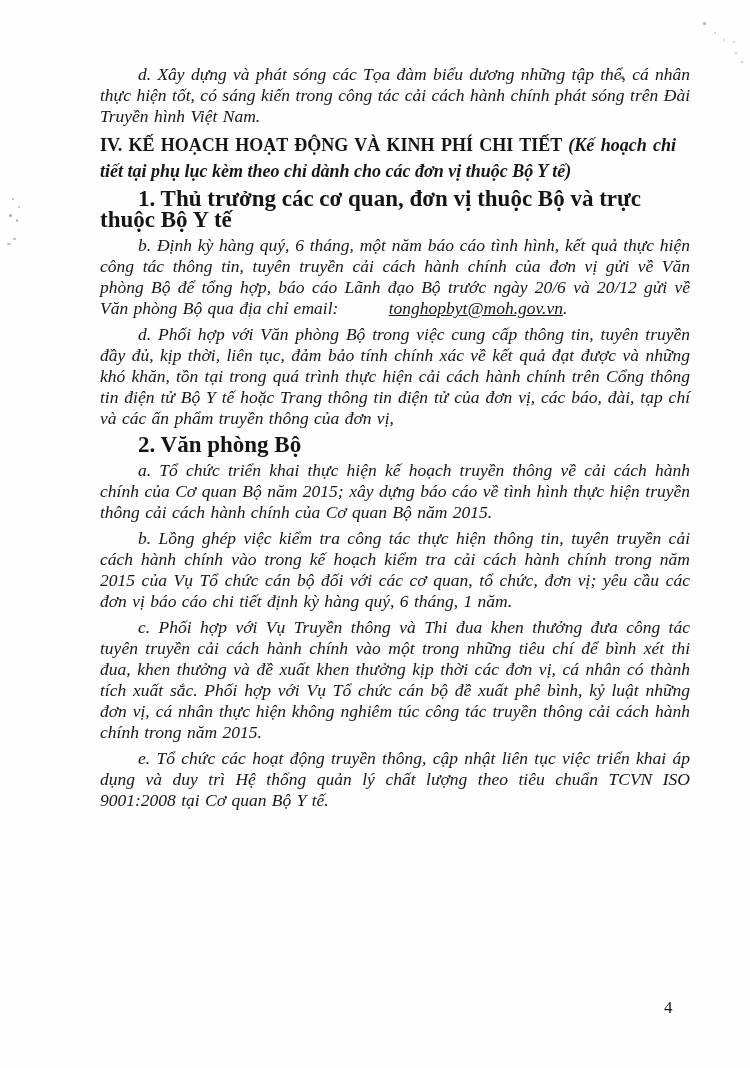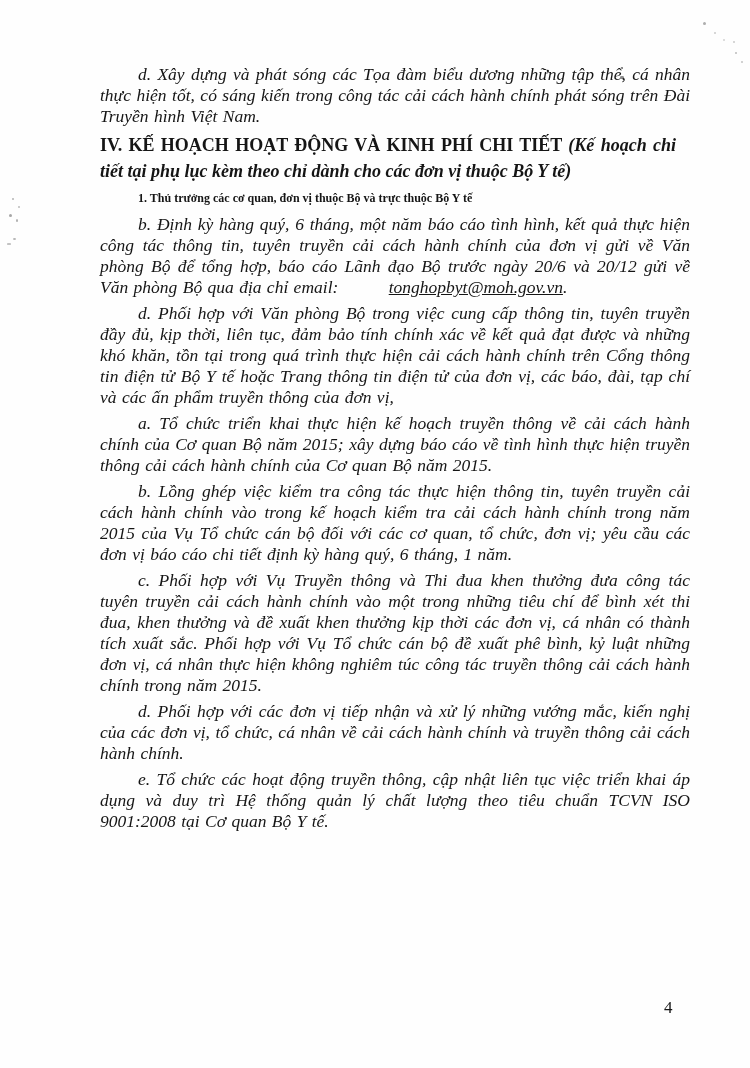--- a/index.html
+++ b/index.html
@@ -37,21 +37,21 @@
     font-weight: bold;
     text-align: justify;
     text-indent: 0;
     margin: 3px 14px 4px 0;
   }
   .heading .italic {
     font-style: italic;
     font-weight: bold;
   }
   .subheading {
-    font-size: 12px;
+    font-size: 23px;
     line-height: 21px;
     font-weight: bold;
     text-indent: 38px;
     text-align: left;
     margin: 3px 0 5px 0;
   }
   .underline {
     text-decoration: underline;
     margin-left: 45px;
   }
@@ -110,28 +110,28 @@
     <p class="heading"><span>IV. KẾ HOẠCH HOẠT ĐỘNG VÀ KINH PHÍ CHI TIẾT </span><span class="italic">(Kế hoạch chi tiết tại phụ lục kèm theo chỉ dành cho các đơn vị thuộc Bộ Y tế)</span></p>
 
 
     <p class="subheading">1. Thủ trưởng các cơ quan, đơn vị thuộc Bộ và trực thuộc Bộ Y tế</p>
 
 
     <p class="para"><span>b. Định kỳ hàng quý, 6 tháng, một năm báo cáo tình hình, kết quả thực hiện công tác thông tin, tuyên truyền cải cách hành chính của đơn vị gửi về Văn phòng Bộ để tổng hợp, báo cáo Lãnh đạo Bộ trước ngày 20/6 và 20/12 gửi về Văn phòng Bộ qua địa chỉ email: </span><span class="underline">tonghopbyt@moh.gov.vn</span><span>.</span></p>
 
     <p class="para">d. Phối hợp với Văn phòng Bộ trong việc cung cấp thông tin, tuyên truyền đầy đủ, kịp thời, liên tục, đảm bảo tính chính xác về kết quả đạt được và những khó khăn, tồn tại trong quá trình thực hiện cải cách hành chính trên Cổng thông tin điện tử Bộ Y tế hoặc Trang thông tin điện tử của đơn vị, các báo, đài, tạp chí và các ấn phẩm truyền thông của đơn vị,</p>
 
+    <p class="subheading">2. Văn phòng Bộ</p>
 
     <p class="para">a. Tổ chức triển khai thực hiện kế hoạch truyền thông về cải cách hành chính của Cơ quan Bộ năm 2015; xây dựng báo cáo về tình hình thực hiện truyền thông cải cách hành chính của Cơ quan Bộ năm 2015.</p>
 
     <p class="para">b. Lồng ghép việc kiểm tra công tác thực hiện thông tin, tuyên truyền cải cách hành chính vào trong kế hoạch kiểm tra cải cách hành chính trong năm 2015 của Vụ Tổ chức cán bộ đối với các cơ quan, tổ chức, đơn vị; yêu cầu các đơn vị báo cáo chi tiết định kỳ hàng quý, 6 tháng, 1 năm.</p>
 
     <p class="para">c. Phối hợp với Vụ Truyền thông và Thi đua khen thưởng đưa công tác tuyên truyền cải cách hành chính vào một trong những tiêu chí để bình xét thi đua, khen thưởng và đề xuất khen thưởng kịp thời các đơn vị, cá nhân có thành tích xuất sắc. Phối hợp với Vụ Tổ chức cán bộ đề xuất phê bình, kỷ luật những đơn vị, cá nhân thực hiện không nghiêm túc công tác truyền thông cải cách hành chính trong năm 2015.</p>
 
-    <p class="para">d. Phối hợp với các đơn vị tiếp nhận và xử lý những vướng mắc, kiến nghị của các đơn vị, tổ chức, cá nhân về cải cách hành chính và truyền thông cải cách hành chính.</p>
 
     <p class="para">e. Tổ chức các hoạt động truyền thông, cập nhật liên tục việc triển khai áp dụng và duy trì Hệ thống quản lý chất lượng theo tiêu chuẩn TCVN ISO 9001:2008 tại Cơ quan Bộ Y tế.</p>
 
   </div>
 
   <div class="page-number">4</div>
 
 </div>
 
 </body></html>

